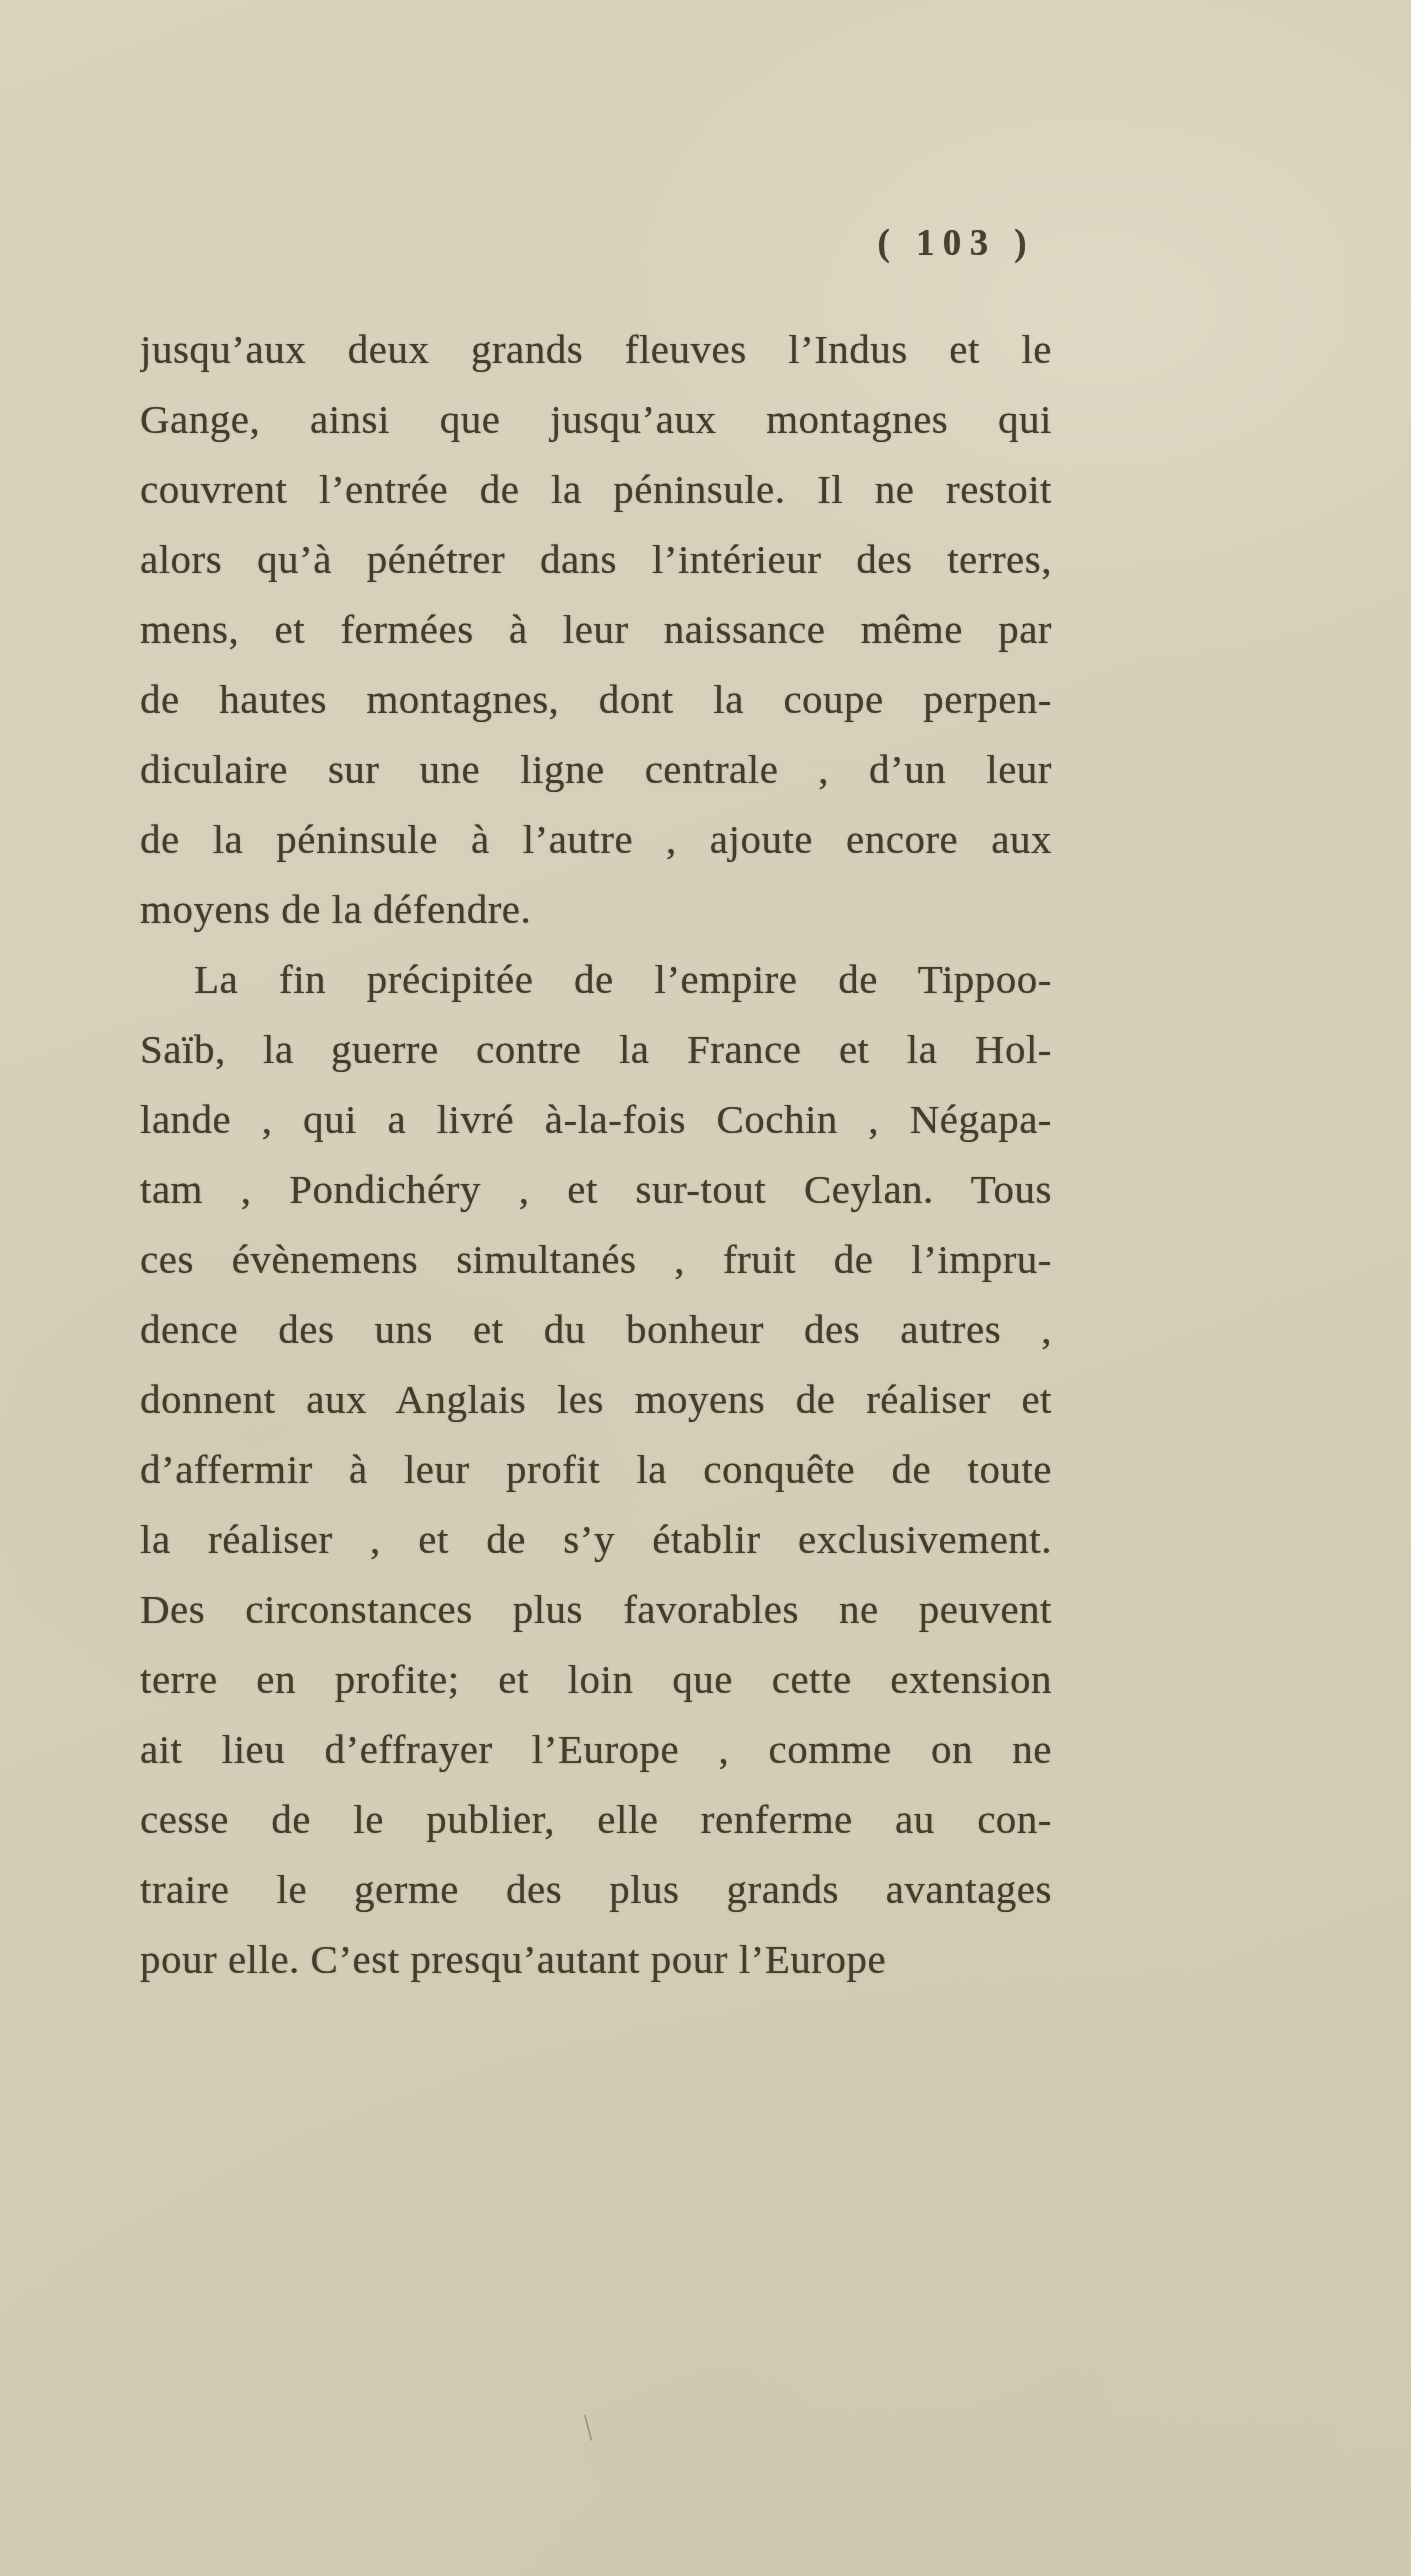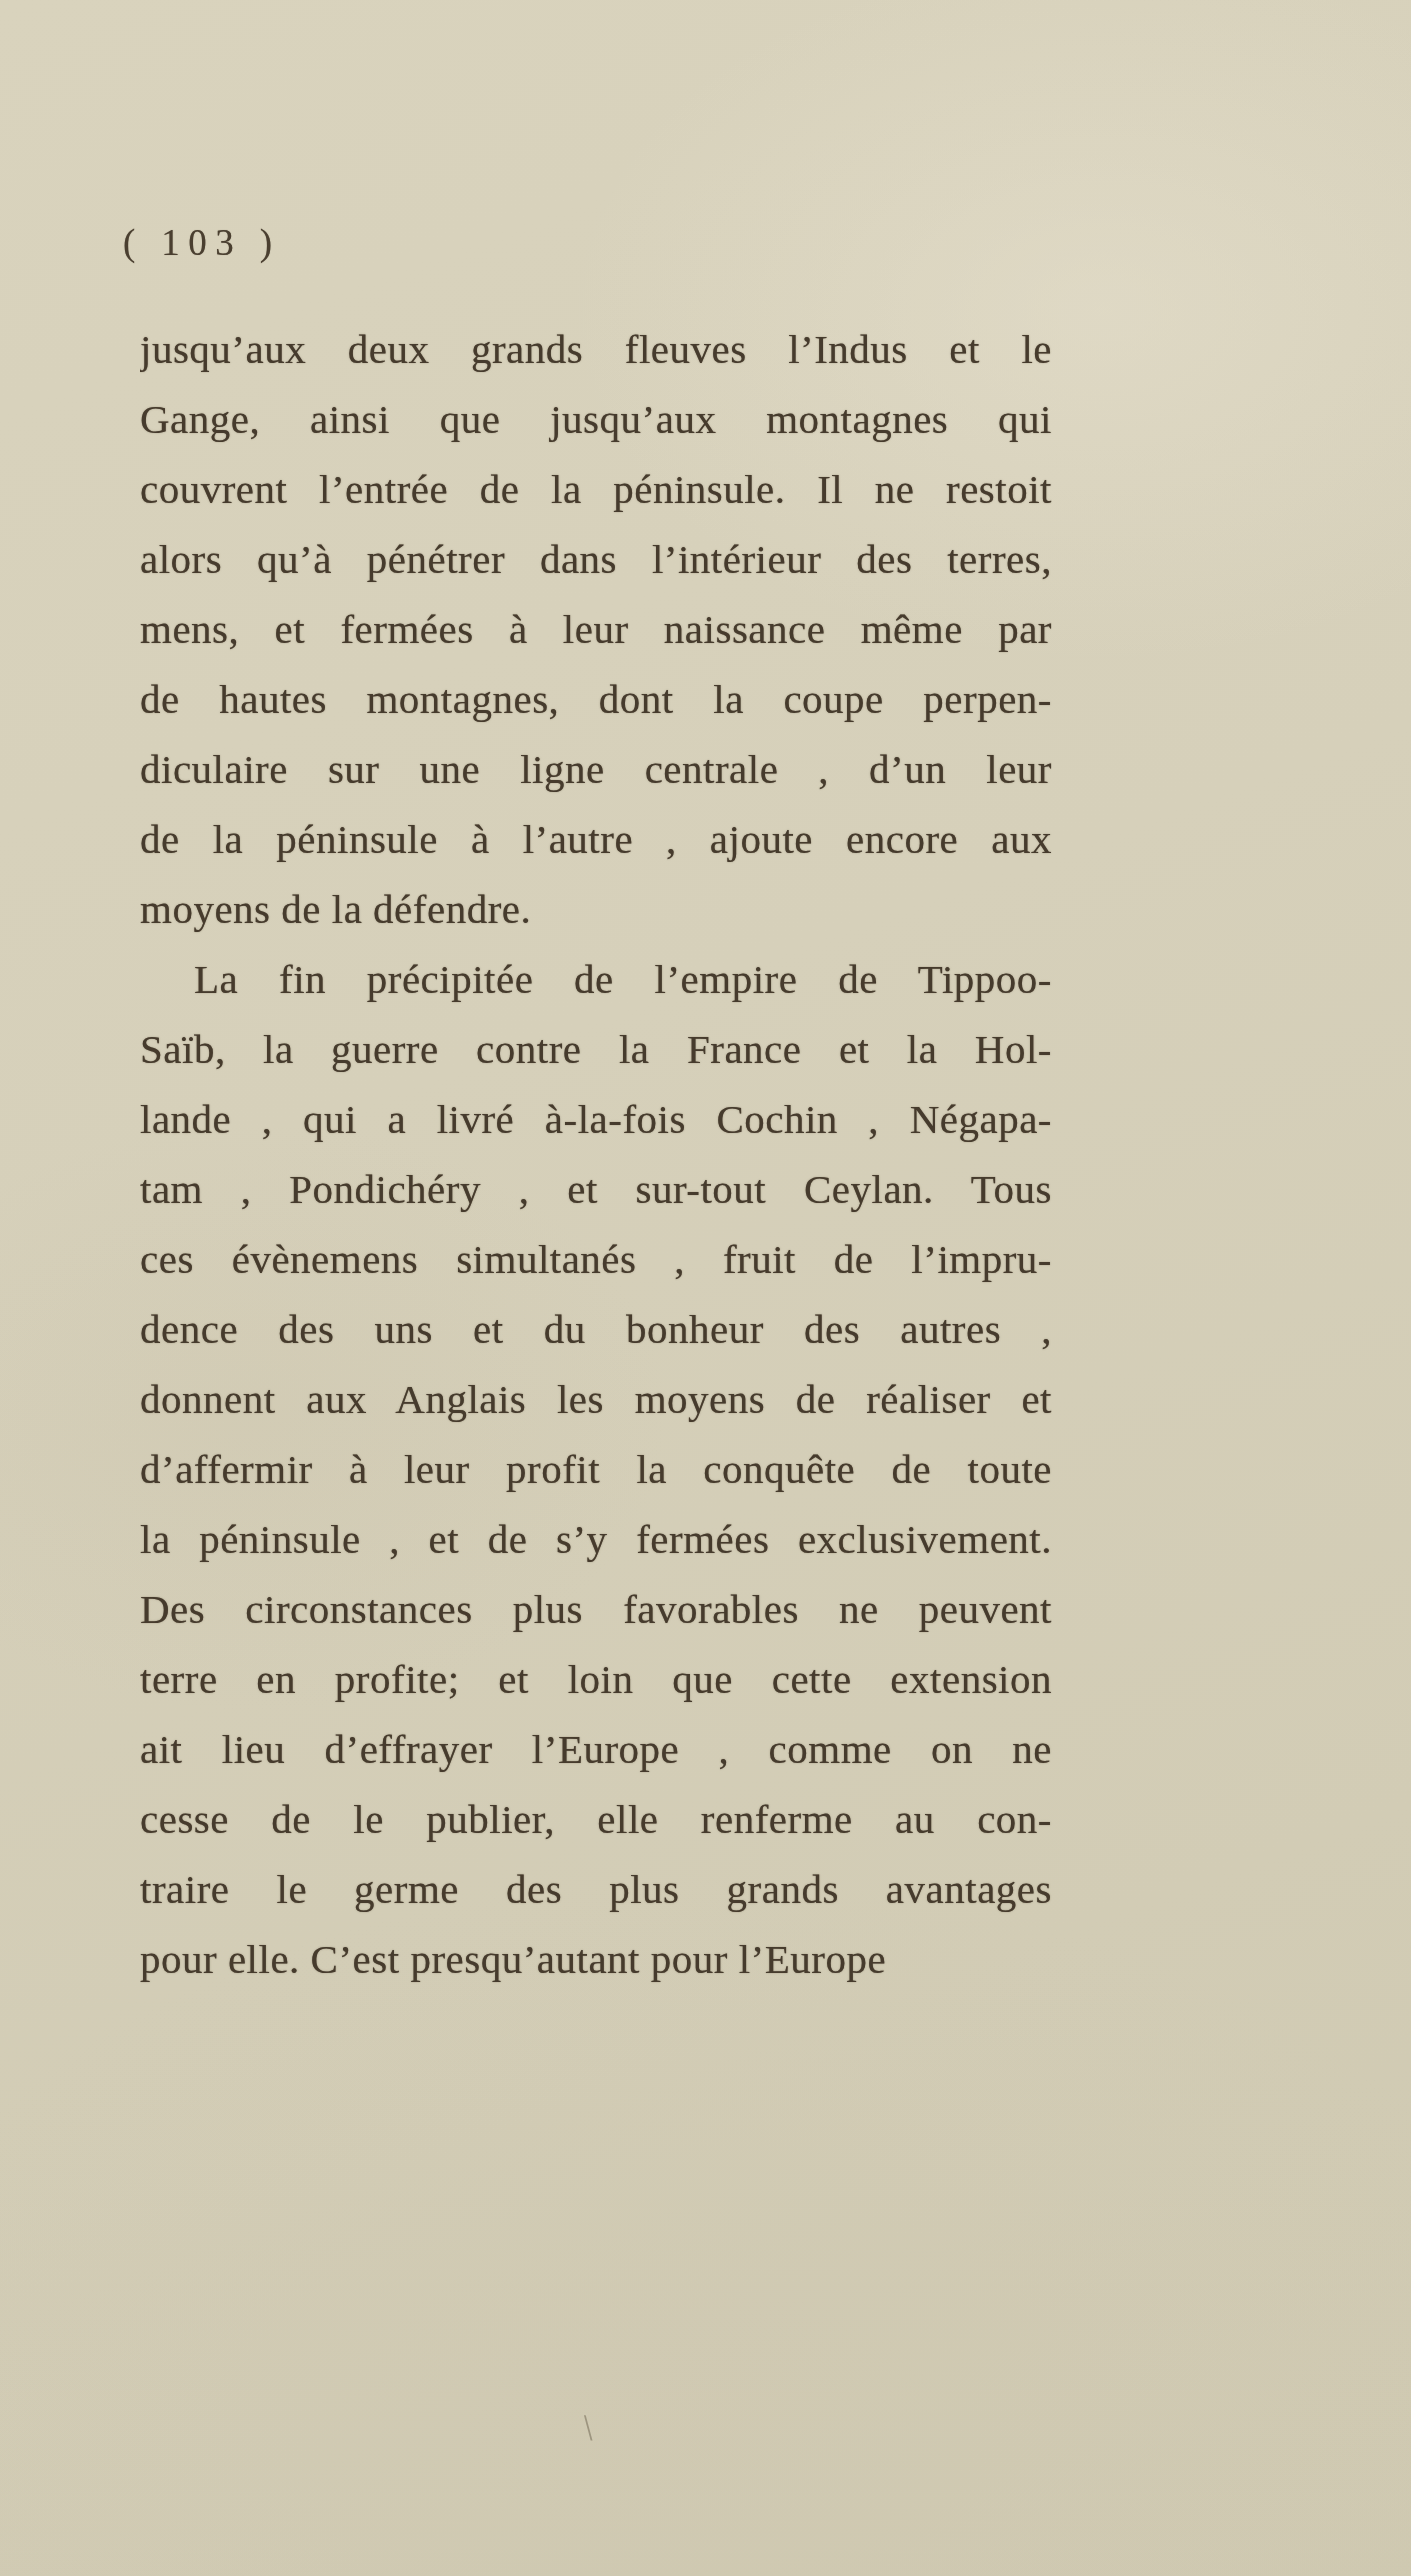--- a/index.html
+++ b/index.html
@@ -18,25 +18,26 @@
       radial-gradient(ellipse 1183px 760px at 50% 95%, rgba(205,198,175,0.35), rgba(205,198,175,0) 75%),
       linear-gradient(160deg, #d9d3bd 0%, #d6d0ba 40%, #d2ccb5 75%, #cfc9b1 100%);
     font-family: "Liberation Serif", "DejaVu Serif", serif;
     color: #463b2d;
   }
   .folio {
     position: absolute;
     top: 221px;
     left: 123px;
     width: 912px;
-    text-align: left;
+    text-align: right;
     font-size: 37px;
     letter-spacing: 8.4px;
     color: #4a3f30;
     text-shadow: 0 0 0.8px rgba(70,58,42,0.55);
+    font-weight: bold;
   }
   .text-block {
     position: absolute;
     top: 314px;
     left: 123px;
     width: 912px;
     font-size: 41px;
     line-height: 70px;
     letter-spacing: 0.5px;
     color: #463b2d;
@@ -82,21 +83,21 @@
       <div class="line">de la péninsule à l’autre , ajoute encore aux</div>
       <div class="line para-end">moyens de la défendre.</div>
       <div class="line indent">La fin précipitée de l’empire de Tippoo-</div>
       <div class="line">Saïb, la guerre contre la France et la Hol-</div>
       <div class="line">lande , qui a livré à-la-fois Cochin , Négapa-</div>
       <div class="line">tam , Pondichéry , et sur-tout Ceylan. Tous</div>
       <div class="line">ces évènemens simultanés , fruit de l’impru-</div>
       <div class="line">dence des uns et du bonheur des autres ,</div>
       <div class="line">donnent aux Anglais les moyens de réaliser et</div>
       <div class="line">d’affermir à leur profit la conquête de toute</div>
-      <div class="line">la péninsule , et de s’y fermées exclusivement.</div>
+      <div class="line">la réaliser , et de s’y établir exclusivement.</div>
       <div class="line">Des circonstances plus favorables ne peuvent</div>
       <div class="line">terre en profite; et loin que cette extension</div>
       <div class="line">ait lieu d’effrayer l’Europe , comme on ne</div>
       <div class="line">cesse de le publier, elle renferme au con-</div>
       <div class="line">traire le germe des plus grands avantages</div>
       <div class="line para-end">pour elle. C’est presqu’autant pour l’Europe</div>
     </div>
 
   <div class="stray-mark">\</div>
 </div>

